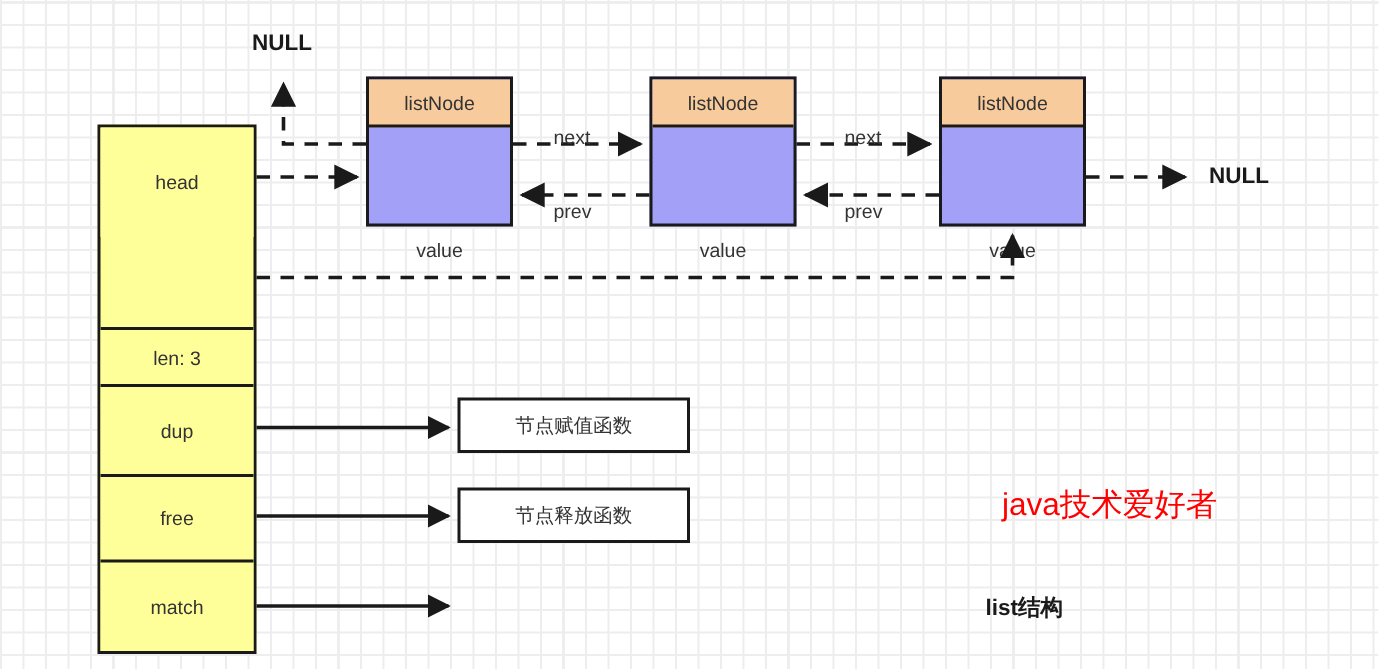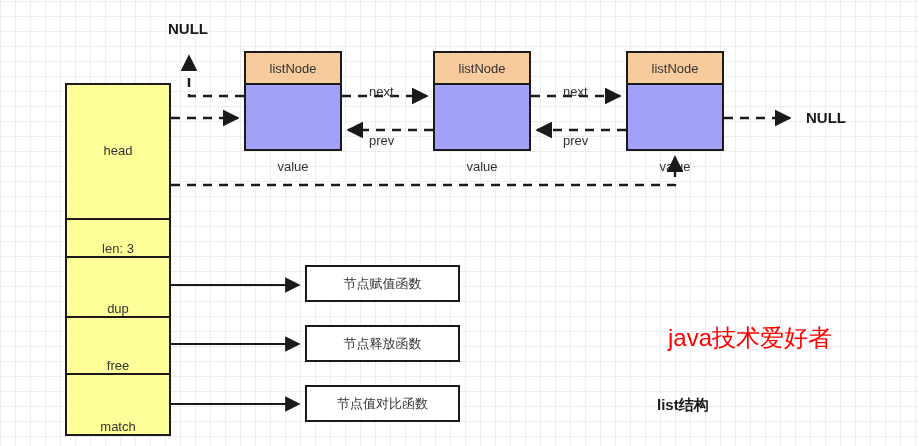--- a/index.html
+++ b/index.html
@@ -29,21 +29,21 @@
     width: 106px; height: 353px;
     border: 2px solid #1a1a1a;
     box-sizing: border-box;
     background: #ffff99;
   }
   .struct-row {
     position: absolute;
     left: 0; width: 100%;
     box-sizing: border-box;
     display: flex;
-    align-items: flex-end;
+    align-items: center;
     justify-content: center;
     font-size: 13px;
     color: #333333;
     background: #ffff99;
   }
   .struct-row + .struct-row { }
   .row-sep { border-top: 2px solid #1a1a1a; }
 
   
   .node {
@@ -85,21 +85,21 @@
     color: #333333;
     white-space: nowrap;
   }
   .null-label {
     font-size: 15px;
     font-weight: bold;
     color: #1a1a1a;
     white-space: nowrap;
   }
   .watermark {
-    font-size: 24px;
+    font-size: 21px;
     color: #ff0000;
     white-space: nowrap;
   }
   .caption {
     font-size: 15px;
     font-weight: bold;
     color: #1a1a1a;
     white-space: nowrap;
   }
   svg.overlay {
@@ -145,23 +145,20 @@
   <div class="abs node" style="left:626px; top:51px;">
     <div class="node-head">listNode</div>
     <div class="node-body">value</div>
   </div>
 
   <div class="abs fn-box" style="left:305px; top:265px;">
     <span>节点赋值函数</span>
   </div>
   <div class="abs fn-box" style="left:305px; top:325px;">
     <span>节点释放函数</span>
-  </div>
-  <div class="abs fn-box" style="left:305px; top:385px;">
-    <span>节点值对比函数</span>
   </div>
 
   <svg class="overlay" viewBox="0 0 919 446">
     <defs>
       <marker id="arrow" viewBox="0 0 10 10" refX="9" refY="5" markerWidth="7" markerHeight="7" orient="auto-start-reverse">
         <path d="M 0 0 L 10 5 L 0 10 z" fill="#1a1a1a"></path>
       </marker>
     </defs>
 
     <path d="M 171 118 L 238 118" stroke="#1a1a1a" stroke-width="2.4" stroke-dasharray="9,7" fill="none" marker-end="url(#arrow)"></path>

